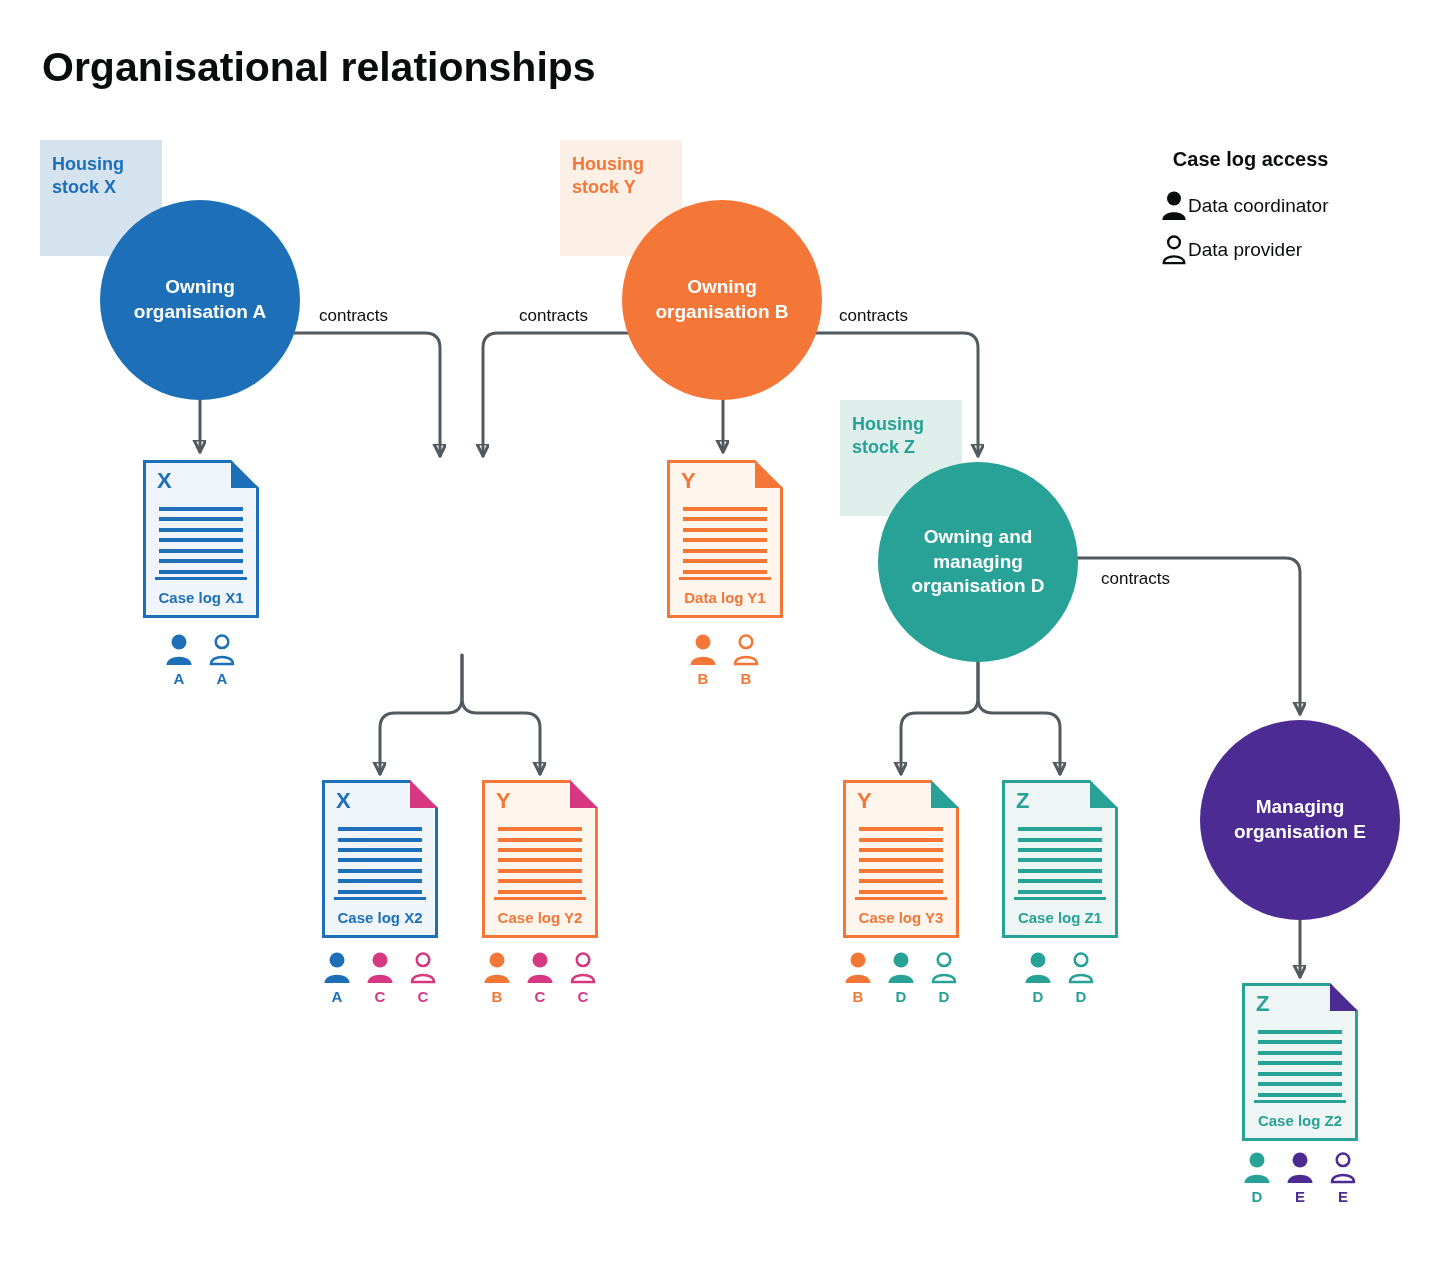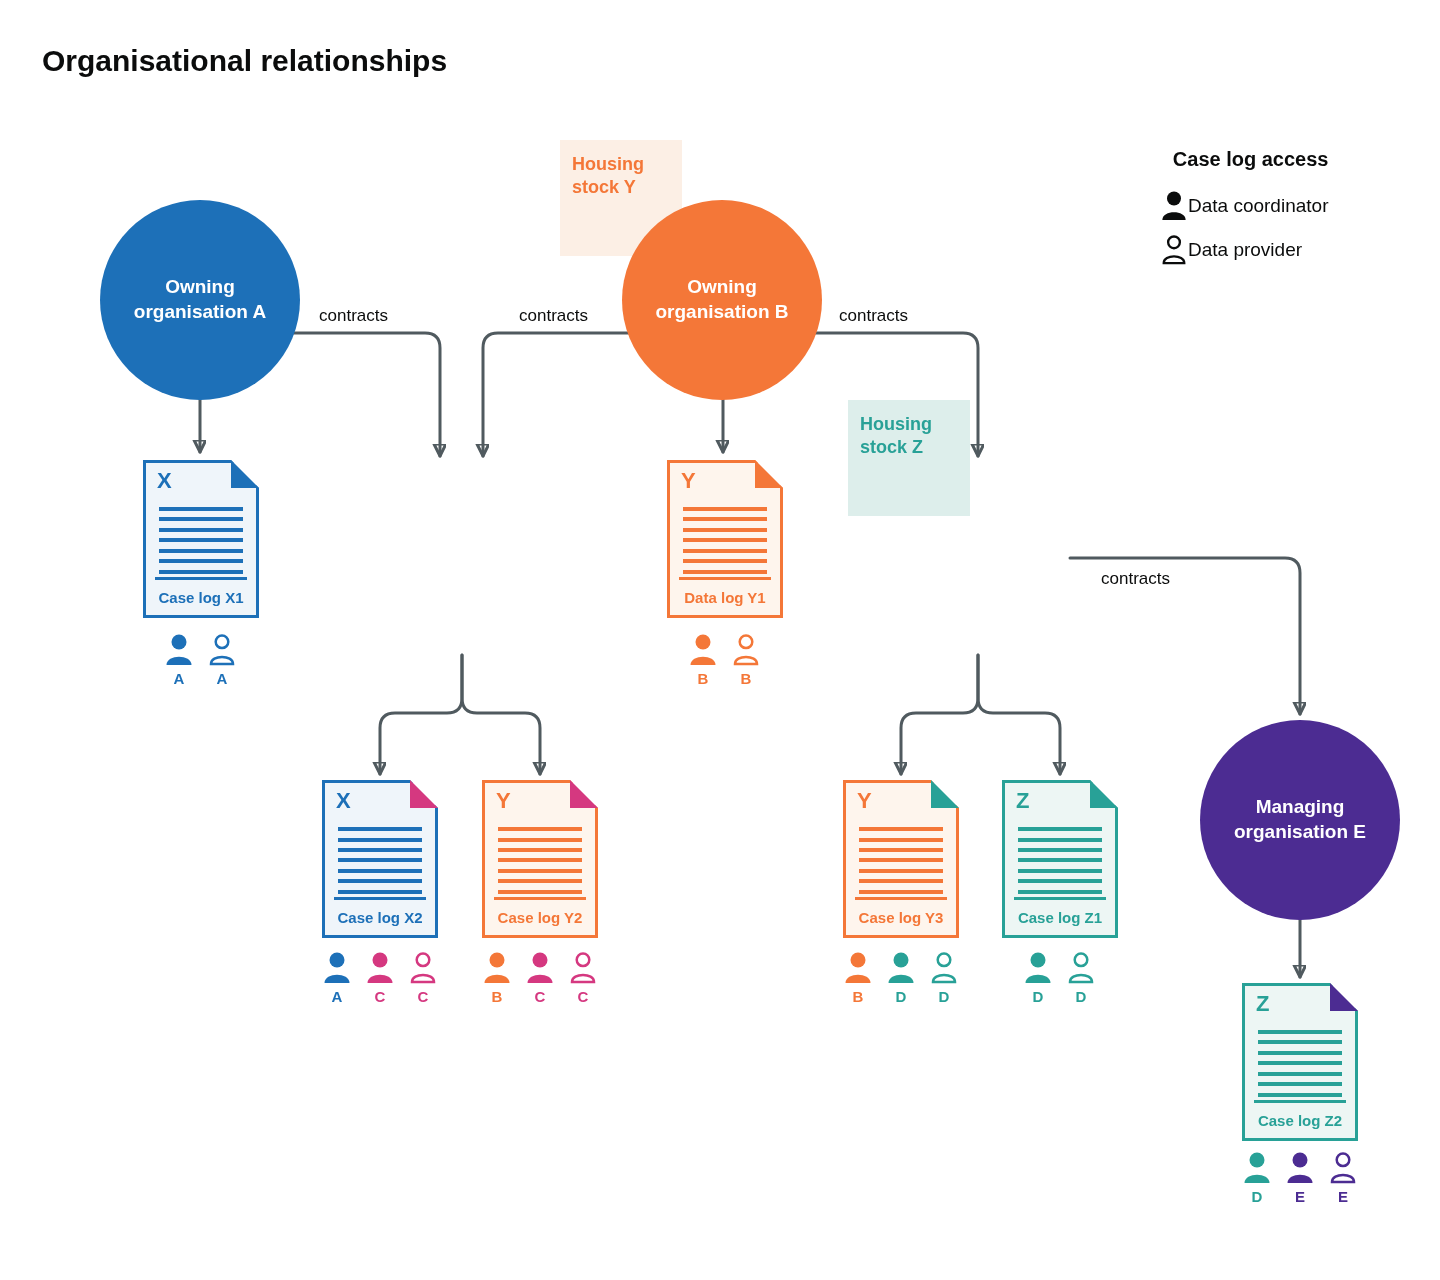--- a/index.html
+++ b/index.html
@@ -1,20 +1,20 @@
 <!DOCTYPE html>
 <html><head>
 <meta charset="utf-8">
 <style>
   * { margin:0; padding:0; box-sizing:border-box; }
   html,body { background:#ffffff; }
   body { font-family:"Liberation Sans", sans-serif; color:#0b0c0c; }
   .canvas { position:relative; width:1440px; height:1280px; background:#fff; overflow:hidden; }
 
-  .title { position:absolute; left:42px; top:44px; font-size:30px; font-weight:bold; color:#0b0c0c; }
+  .title { position:absolute; left:42px; top:44px; font-size:41px; font-weight:bold; color:#0b0c0c; }
 
   .stock { position:absolute; width:122px; height:116px; padding:13px 12px; font-size:18px; font-weight:bold; line-height:1.3; }
   .bg-stock-x { background:#d5e3ef; }
   .bg-stock-y { background:#fcefe5; }
   .bg-stock-z { background:#ddeeeb; }
 
   .wires { position:absolute; left:0; top:0; }
   .wires path { fill:none; stroke:#505a5f; stroke-width:3; stroke-linecap:round; stroke-linejoin:round; }
 
   .org { position:absolute; width:200px; height:200px; border-radius:50%; color:#fff; display:flex; align-items:center; justify-content:center; text-align:center; font-weight:bold; font-size:19px; line-height:1.3; padding:0 22px; }
@@ -48,24 +48,27 @@
   .bgc-teal{background:#28a197}.bgc-purple{background:#4c2c92}
   .bg-doc-blue{background:#eff5fa}.bg-doc-orange{background:#fef5ed}.bg-doc-teal{background:#edf6f4}
 </style>
 </head>
 <body>
 
 <div class="canvas">
 
   <div class="title">Organisational relationships</div>
 
+  <div class="stock bg-stock-x c-blue" style="left:40px; top:140px;">
+    <span>Housing stock X</span>
+  </div>
   <div class="stock bg-stock-y c-orange" style="left:560px; top:140px;">
     <span>Housing stock Y</span>
   </div>
-  <div class="stock bg-stock-z c-teal" style="left:840px; top:400px;margin-left:8px;">
+  <div class="stock bg-stock-z c-teal" style="left:840px; top:400px;">
     <span>Housing stock Z</span>
   </div>
 
   <svg class="wires" width="1440" height="1280">
     <defs>
       <marker id="arw" markerWidth="16" markerHeight="16" refX="12" refY="6" orient="auto" markerUnits="userSpaceOnUse">
         <path d="M0 0 L12 6 L0 12 Z" fill="#505a5f" stroke="none"></path>
       </marker>
     </defs>
     <path d="M200 395 V452" marker-end="url(#arw)"></path>
@@ -80,20 +83,23 @@
     <path d="M1070 558 H1285 Q1300 558 1300 573 V714" marker-end="url(#arw)"></path>
     <path d="M1300 915 V977" marker-end="url(#arw)"></path>
   </svg>
 
   <div class="org bgc-orange" style="left:622px; top:200px;">
     <span>Owning organisation B</span>
   </div>
   <div class="org bgc-blue" style="left:100px; top:200px;">
     <span>Owning organisation A</span>
   </div>
+  <div class="org bgc-teal" style="left:878px; top:462px;">
+    <span>Owning and managing organisation D</span>
+  </div>
   <div class="org bgc-purple" style="left:1200px; top:720px;">
     <span>Managing organisation E</span>
   </div>
 
   <div class="contracts" style="left:319px; top:306px;">contracts</div>
   <div class="contracts" style="left:519px; top:306px;">contracts</div>
   <div class="contracts" style="left:839px; top:306px;">contracts</div>
   <div class="contracts" style="left:1101px; top:569px;">contracts</div>
 
   <div class="doc c-blue bg-doc-blue" style="left:143px; top:460px;">

